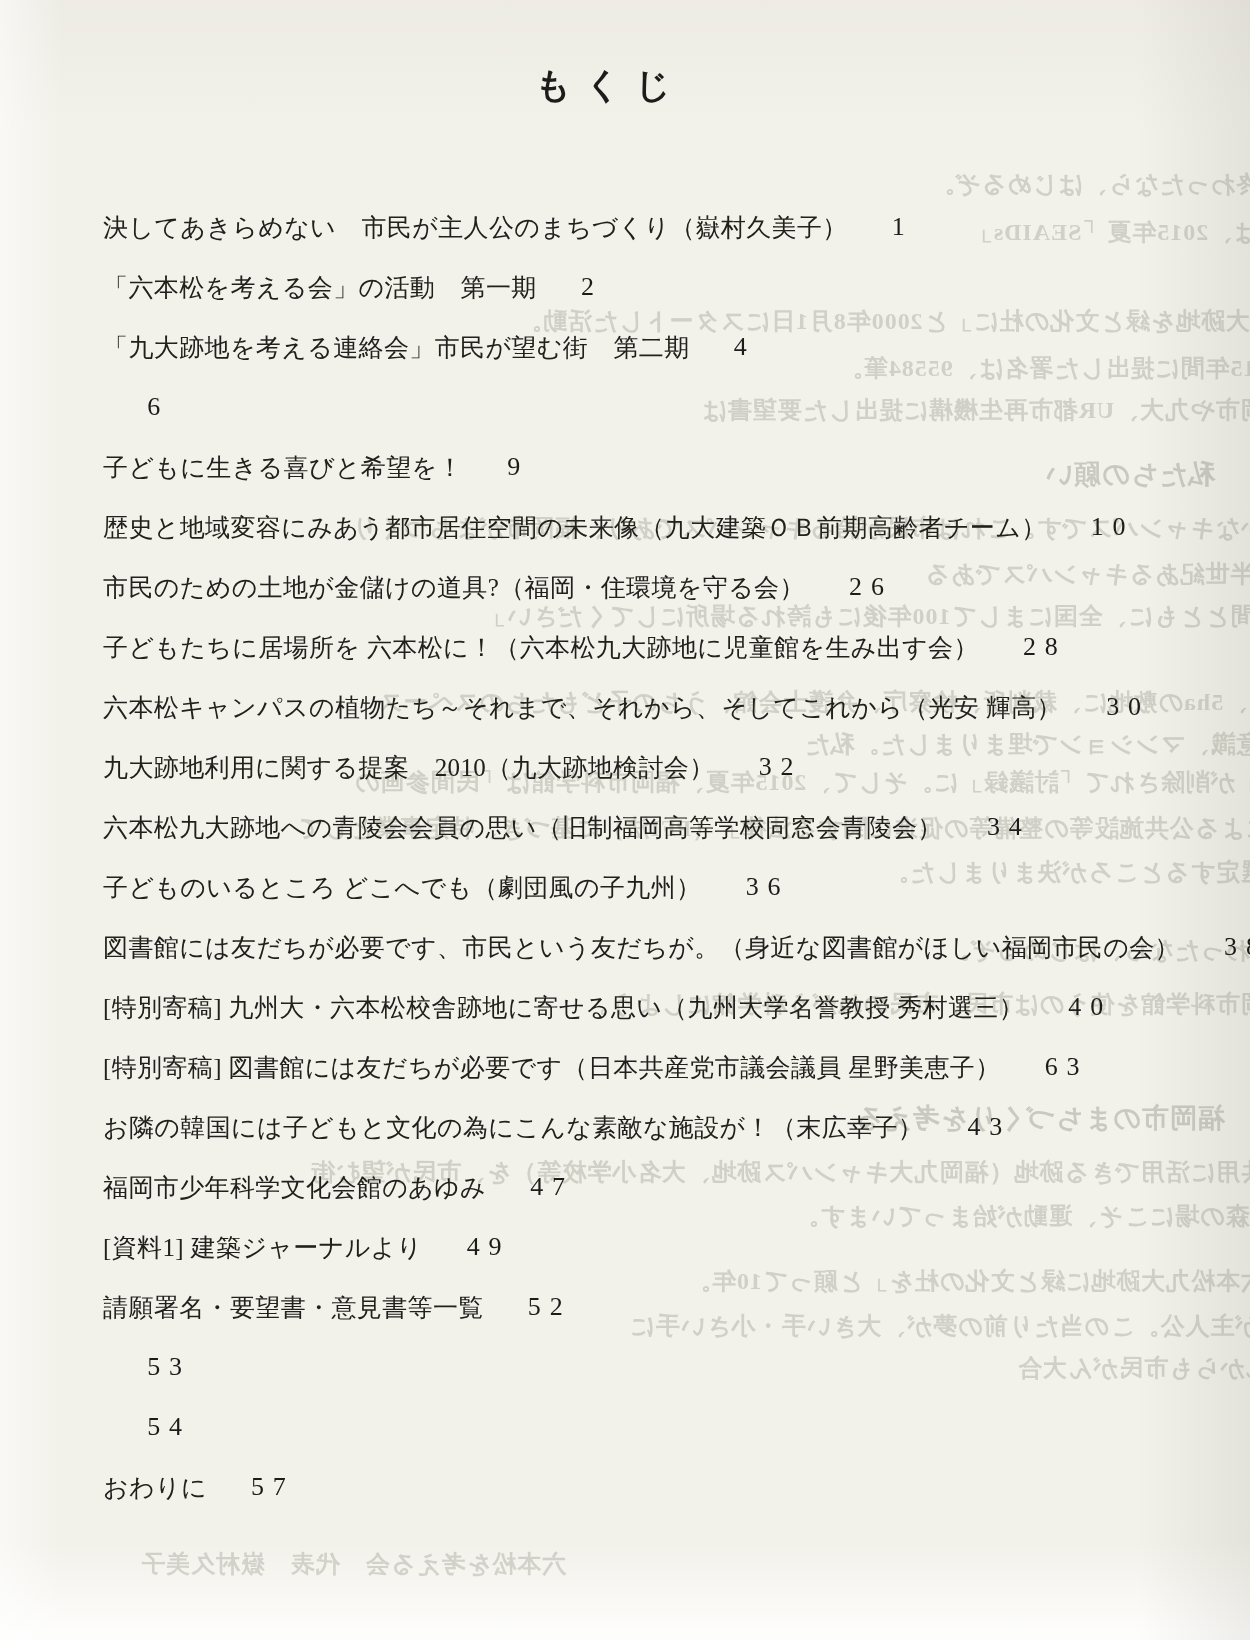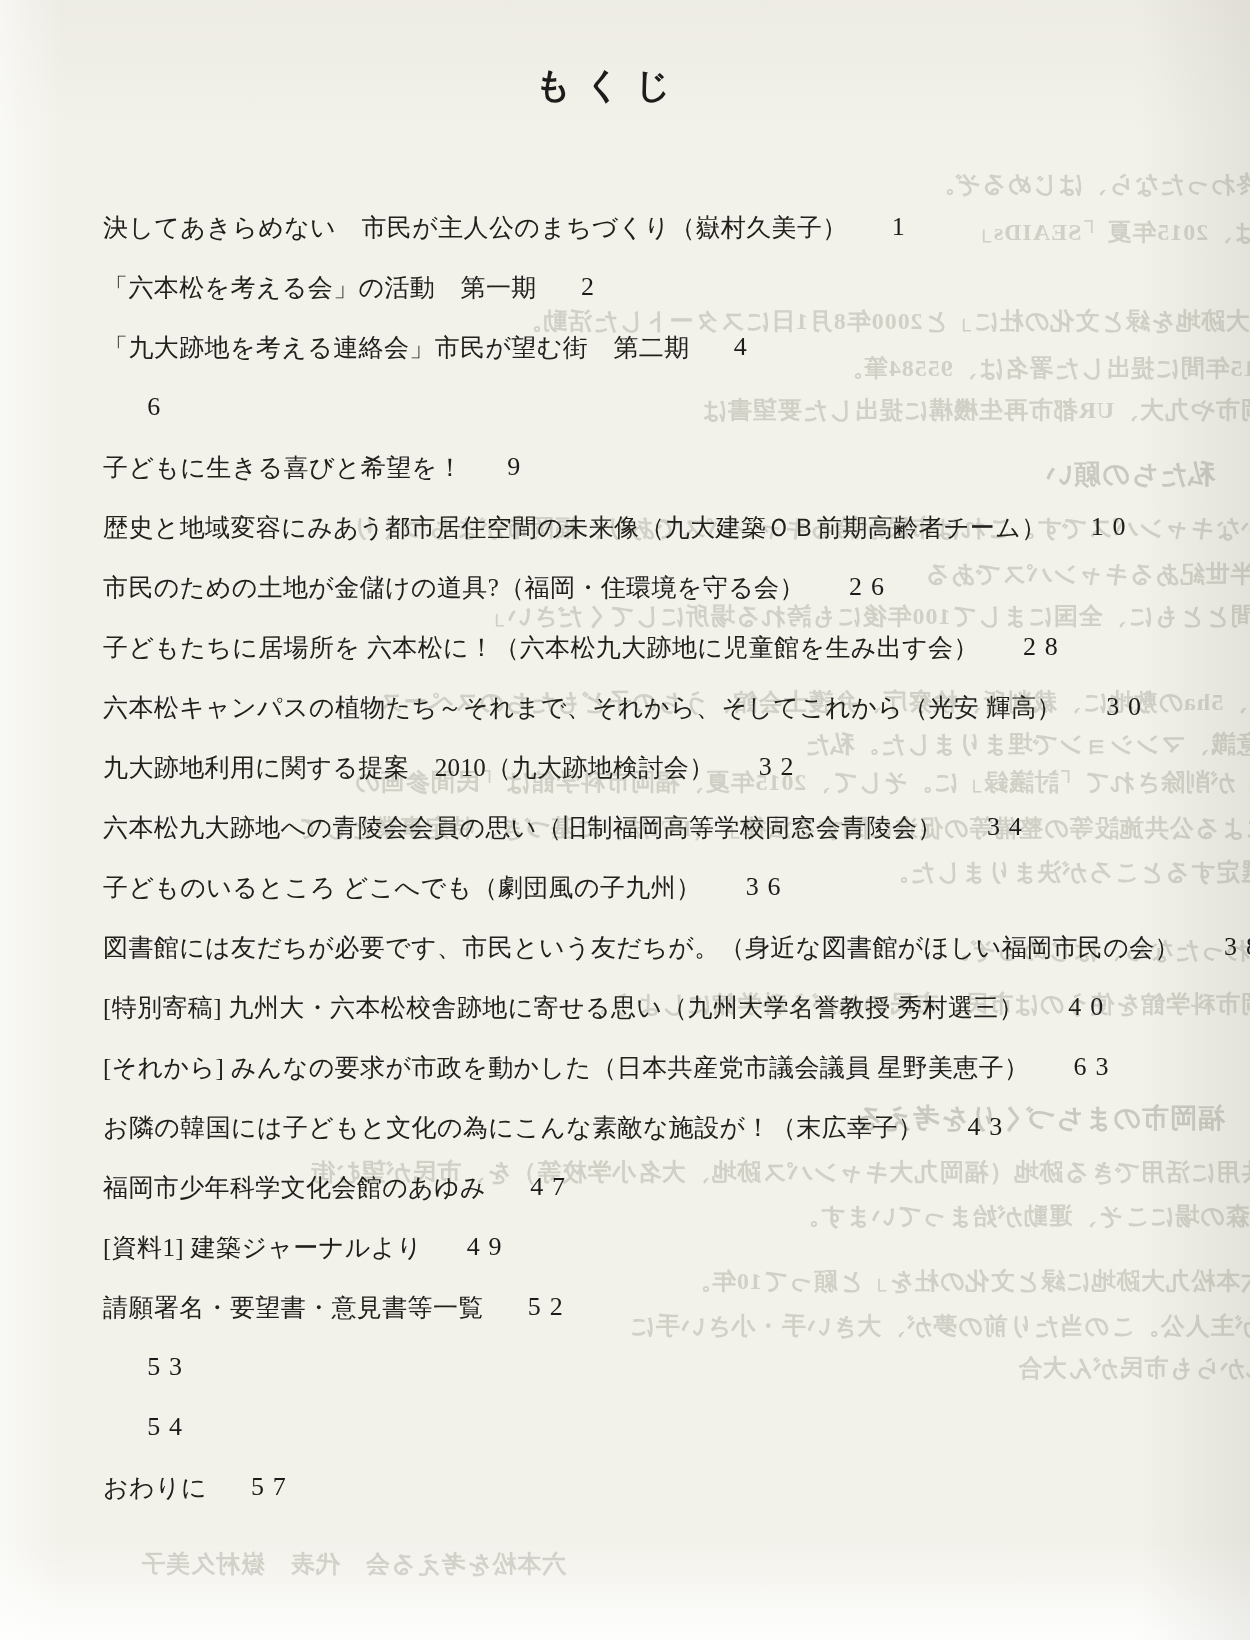--- a/index.html
+++ b/index.html
@@ -158,21 +158,21 @@
       </div>
     <div class="toc-row">
         <span class="toc-label">図書館には友だちが必要です、市民という友だちが。（身近な図書館がほしい福岡市民の会）</span>
         <span class="toc-page">38</span>
       </div>
     <div class="toc-row">
         <span class="toc-label">[特別寄稿] 九州大・六本松校舎跡地に寄せる思い（九州大学名誉教授 秀村選三）</span>
         <span class="toc-page">40</span>
       </div>
     <div class="toc-row">
-        <span class="toc-label">[それから] みんなの要求が市政を動かした（日本共産党市議会議員 星野美恵子）</span>
+        <span class="toc-label">[特別寄稿] 図書館には友だちが必要です（日本共産党市議会議員 星野美恵子）</span>
         <span class="toc-page">63</span>
       </div>
     <div class="toc-row">
         <span class="toc-label">お隣の韓国には子どもと文化の為にこんな素敵な施設が！（末広幸子）</span>
         <span class="toc-page">43</span>
       </div>
     <div class="toc-row">
         <span class="toc-label">福岡市少年科学文化会館のあゆみ</span>
         <span class="toc-page">47</span>
       </div>

